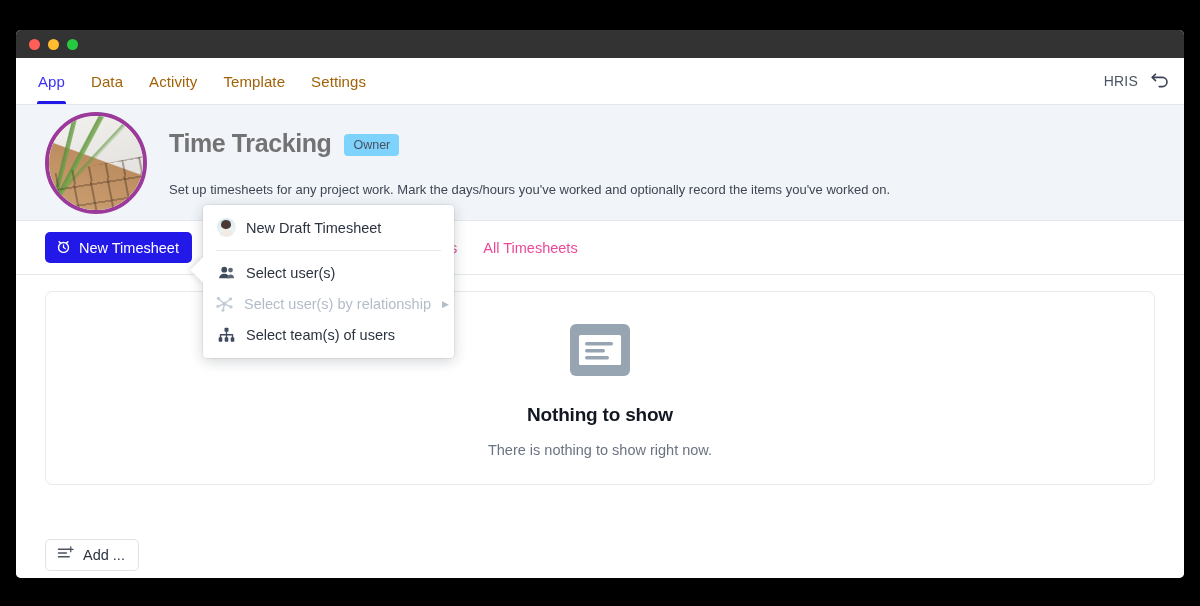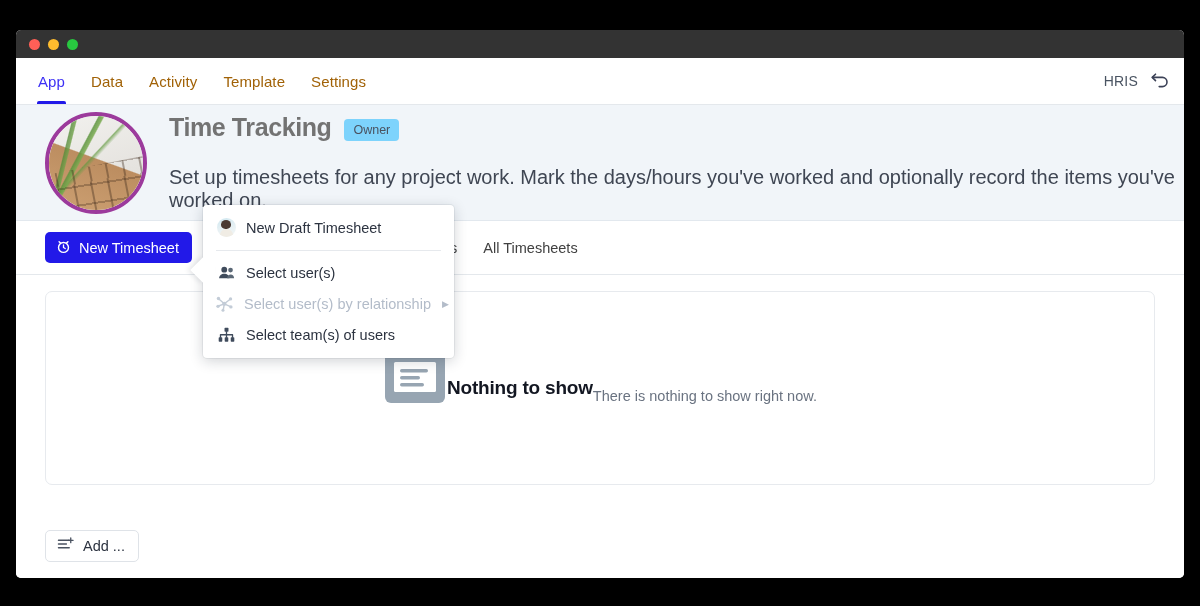--- a/index.html
+++ b/index.html
@@ -137,21 +137,21 @@
     background: #7dd3fc;
     color: #4a5260;
     font-size: 12.5px;
     padding: 4px 9px;
     border-radius: 4px;
     position: relative;
     top: 2px;
   }
   .app-desc {
     margin-top: 24px;
-    font-size: 20px;
+    font-size: 13px;
     color: #3f4653;
   }
 
   
   .action-bar {
     flex: 0 0 54px;
     background: #ffffff;
     border-bottom: 1px solid #e4e8ec;
     display: flex;
     align-items: center;
@@ -169,21 +169,21 @@
     font-size: 14.5px;
     font-family: inherit;
     display: flex;
     align-items: center;
     gap: 8px;
     cursor: pointer;
   }
   .sub-tabs { display: flex; align-items: center; margin-left: 18px; gap: 2px; }
   .sub-tab {
     font-size: 14.5px;
-    color: #404040;
+    color: #ec4899;
     padding: 6px 12px;
     cursor: pointer;
     white-space: nowrap;
   }
 
   
   .menu {
     position: absolute;
     left: 203px;
     top: 205px;
@@ -261,40 +261,40 @@
     flex: 1 1 auto;
     background: #ffffff;
     padding: 16px 29px 0;
     position: relative;
   }
   .empty-card {
     border: 1px solid #e7eaee;
     border-radius: 7px;
     height: 194px;
     display: flex;
-    flex-direction: row;
+    flex-direction: column;
     align-items: center;
     justify-content: center;
   }
   .empty-icon { margin-bottom: 18px; }
   .empty-title {
     font-size: 19px;
     font-weight: bold;
     color: #131722;
     letter-spacing: -0.2px;
   }
   .empty-sub {
     margin-top: 16px;
     font-size: 14.5px;
     color: #6a7381;
   }
 
   
   .footer {
-    padding: 16px 29px 16px;
+    padding: 16px 29px 7px;
     background: #ffffff;
   }
   .btn-secondary {
     background: #ffffff;
     border: 1px solid #dfe3e8;
     border-radius: 5px;
     height: 32px;
     padding: 0 13px 0 11px;
     font-size: 14.5px;
     font-family: inherit;

